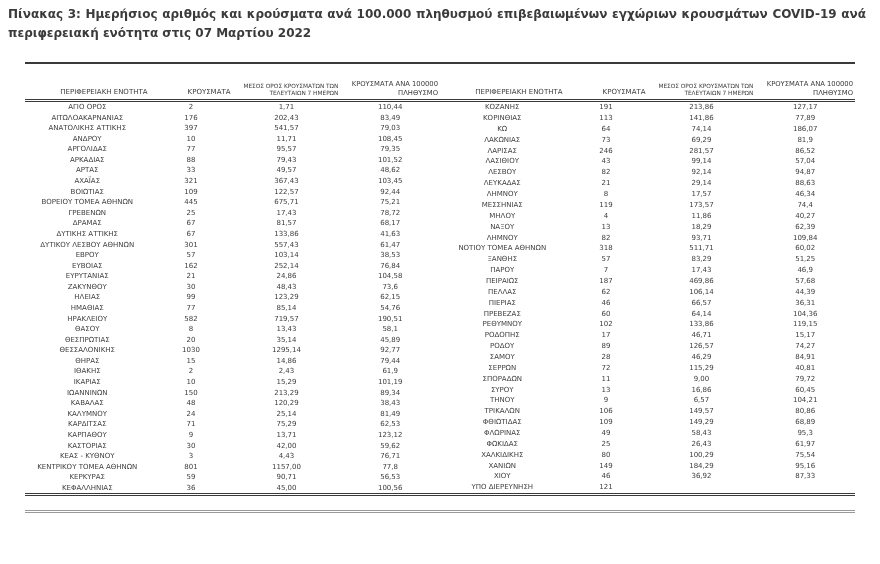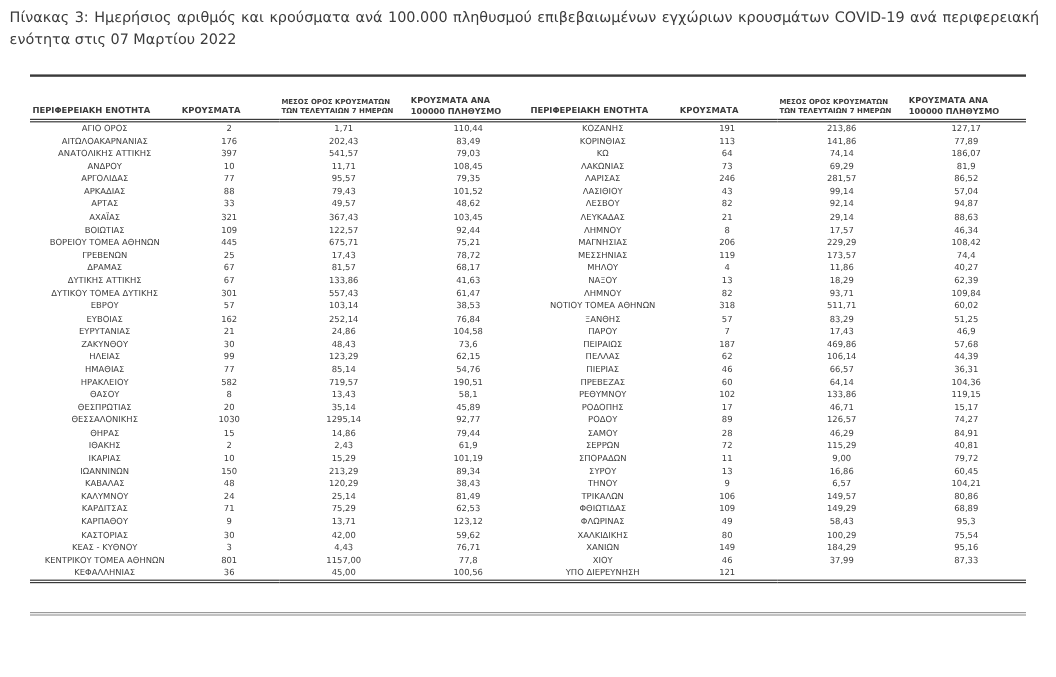--- a/index.html
+++ b/index.html
@@ -14,21 +14,21 @@
     height: 564px;
     background: #ffffff;
     overflow: hidden;
   }
   .doc-title {
     position: absolute;
     left: 8px;
     top: 5px;
     width: 858px;
     font-size: 12px;
-    font-weight: normal;
+    font-weight: bold;
     line-height: 1.55;
     color: #3b3b3b;
     text-align: justify;
   }
   .table-wrap {
     position: absolute;
     left: 25px;
     top: 62px;
     width: 830px;
     border-top: 2px solid #3a3a3a;
@@ -41,22 +41,22 @@
     border-collapse: collapse;
     border-spacing: 0;
     border-bottom: 3px double #3a3a3a;
   }
   table.covid-table col.c-region  { width: 30%; }
   table.covid-table col.c-cases   { width: 20%; }
   table.covid-table col.c-avg7    { width: 26%; }
   table.covid-table col.c-per100k { width: 24%; }
   table.covid-table th {
     vertical-align: bottom;
-    text-align: left;
-    font-weight: bold;
+    text-align: right;
+    font-weight: normal;
     color: #3b3b3b;
     height: 33px;
     padding: 0 2px 2px 2px;
     border-bottom: 3px double #3a3a3a;
     line-height: 1.25;
   }
   th.h-region, th.h-cases { font-size: 7px; }
   th.h-avg7    { font-size: 5.8px; }
   th.h-per100k { font-size: 6.8px; }
   table.covid-table td {
@@ -176,21 +176,21 @@
             <td>81,57</td>
             <td>68,17</td>
           </tr>
           <tr>
             <td>ΔΥΤΙΚΗΣ ΑΤΤΙΚΗΣ</td>
             <td>67</td>
             <td>133,86</td>
             <td>41,63</td>
           </tr>
           <tr>
-            <td>ΔΥΤΙΚΟΥ ΤΟΜΕΑ ΔΥΤΙΚΗΣ</td>
+            <td>ΔΥΤΙΚΟΥ ΛΕΣΒΟΥ ΑΘΗΝΩΝ</td>
             <td>301</td>
             <td>557,43</td>
             <td>61,47</td>
           </tr>
           <tr>
             <td>ΕΒΡΟΥ</td>
             <td>57</td>
             <td>103,14</td>
             <td>38,53</td>
           </tr>
@@ -306,20 +306,26 @@
             <td>ΚΕΑΣ - ΚΥΘΝΟΥ</td>
             <td>3</td>
             <td>4,43</td>
             <td>76,71</td>
           </tr>
           <tr>
             <td>ΚΕΝΤΡΙΚΟΥ ΤΟΜΕΑ ΑΘΗΝΩΝ</td>
             <td>801</td>
             <td>1157,00</td>
             <td>77,8</td>
+          </tr>
+          <tr>
+            <td>ΚΕΡΚΥΡΑΣ</td>
+            <td>59</td>
+            <td>90,71</td>
+            <td>56,53</td>
           </tr>
           <tr>
             <td>ΚΕΦΑΛΛΗΝΙΑΣ</td>
             <td>36</td>
             <td>45,00</td>
             <td>100,56</td>
           </tr>
         </tbody>
     </table>
 
@@ -387,26 +393,20 @@
             <td>29,14</td>
             <td>88,63</td>
           </tr>
           <tr>
             <td>ΛΗΜΝΟΥ</td>
             <td>8</td>
             <td>17,57</td>
             <td>46,34</td>
           </tr>
           <tr>
-            <td>ΜΑΓΝΗΣΙΑΣ</td>
-            <td>206</td>
-            <td>229,29</td>
-            <td>108,42</td>
-          </tr>
-          <tr>
             <td>ΜΕΣΣΗΝΙΑΣ</td>
             <td>119</td>
             <td>173,57</td>
             <td>74,4</td>
           </tr>
           <tr>
             <td>ΜΗΛΟΥ</td>
             <td>4</td>
             <td>11,86</td>
             <td>40,27</td>
@@ -525,35 +525,41 @@
             <td>149,29</td>
             <td>68,89</td>
           </tr>
           <tr>
             <td>ΦΛΩΡΙΝΑΣ</td>
             <td>49</td>
             <td>58,43</td>
             <td>95,3</td>
           </tr>
           <tr>
+            <td>ΦΩΚΙΔΑΣ</td>
+            <td>25</td>
+            <td>26,43</td>
+            <td>61,97</td>
+          </tr>
+          <tr>
             <td>ΧΑΛΚΙΔΙΚΗΣ</td>
             <td>80</td>
             <td>100,29</td>
             <td>75,54</td>
           </tr>
           <tr>
             <td>ΧΑΝΙΩΝ</td>
             <td>149</td>
             <td>184,29</td>
             <td>95,16</td>
           </tr>
           <tr>
             <td>ΧΙΟΥ</td>
             <td>46</td>
-            <td>37,99</td>
+            <td>36,92</td>
             <td>87,33</td>
           </tr>
           <tr>
             <td>ΥΠΟ ΔΙΕΡΕΥΝΗΣΗ</td>
             <td>121</td>
             <td></td>
             <td></td>
           </tr>
         </tbody>
     </table>

